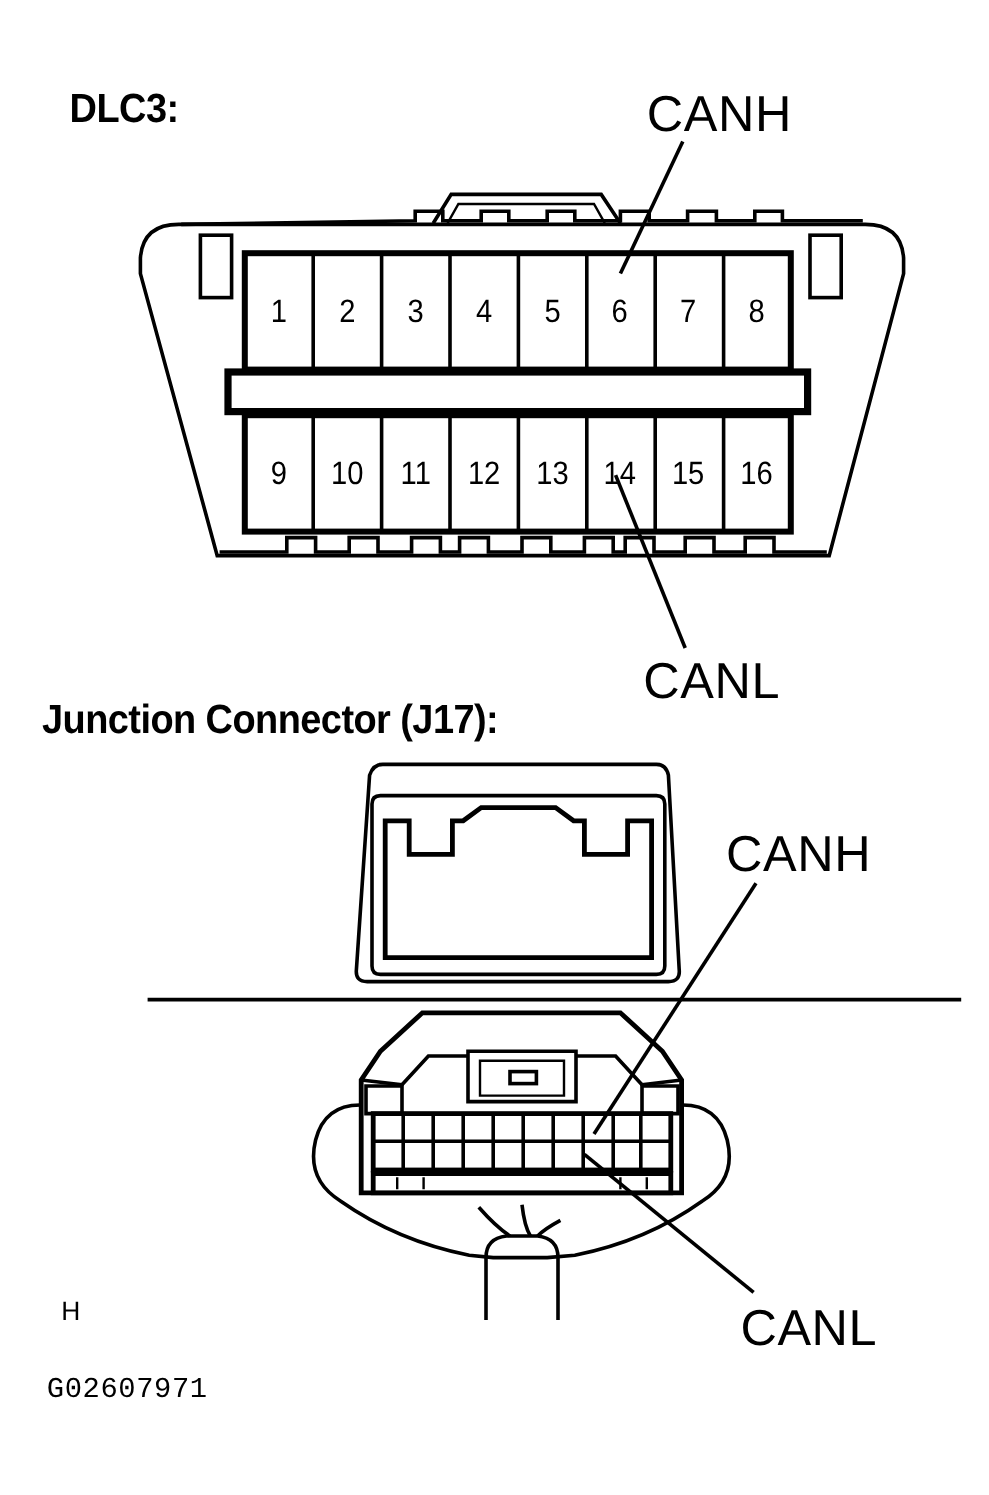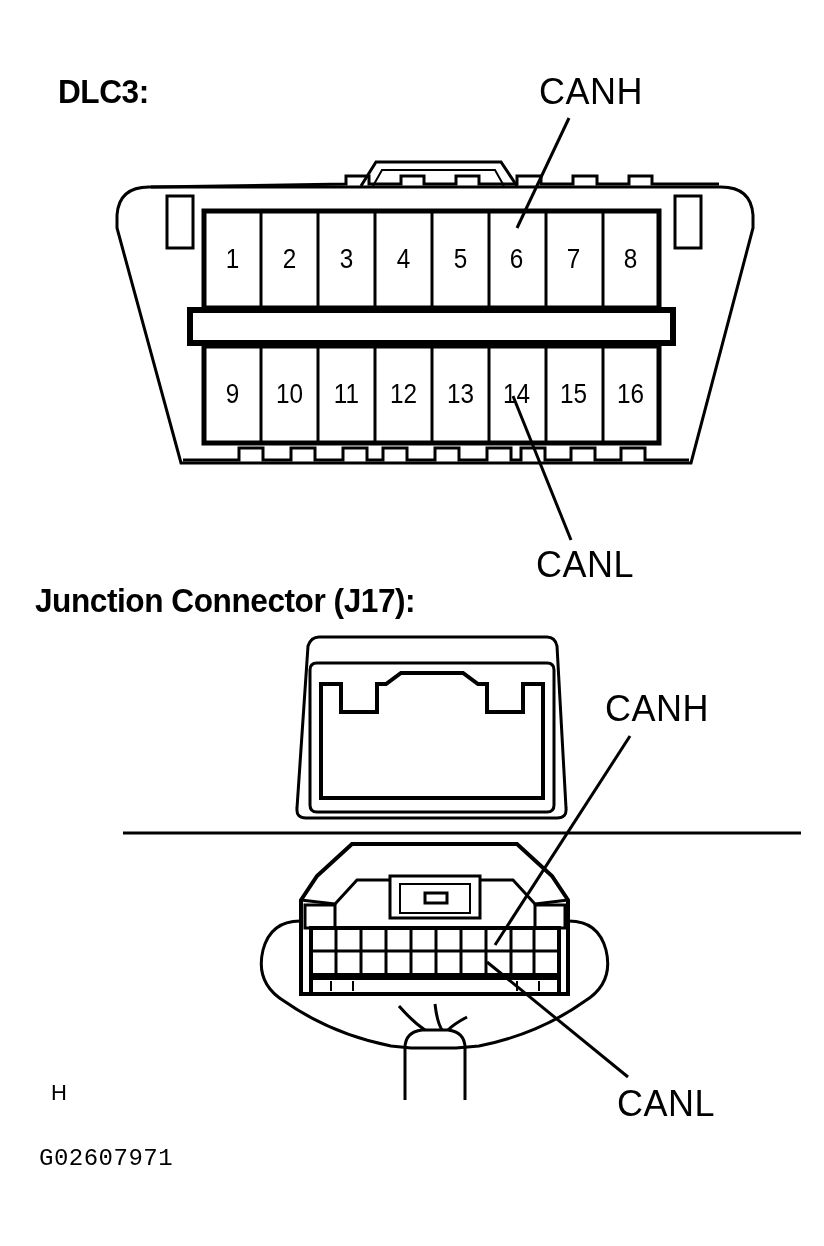--- a/index.html
+++ b/index.html
@@ -35,21 +35,21 @@
     line-height: 1;
   }
   .heading {
     font-weight: bold;
     font-size: 34px;
     letter-spacing: -0.5px;
     transform: scaleX(0.93);
     transform-origin: left center;
   }
   .callout {
-    font-size: 36px;
+    font-size: 42px;
     font-weight: normal;
     letter-spacing: 0.5px;
   }
   .pin-num {
     font-size: 27px;
     font-weight: normal;
     text-align: center;
     transform: scaleX(0.9);
     transform-origin: center center;
   }

